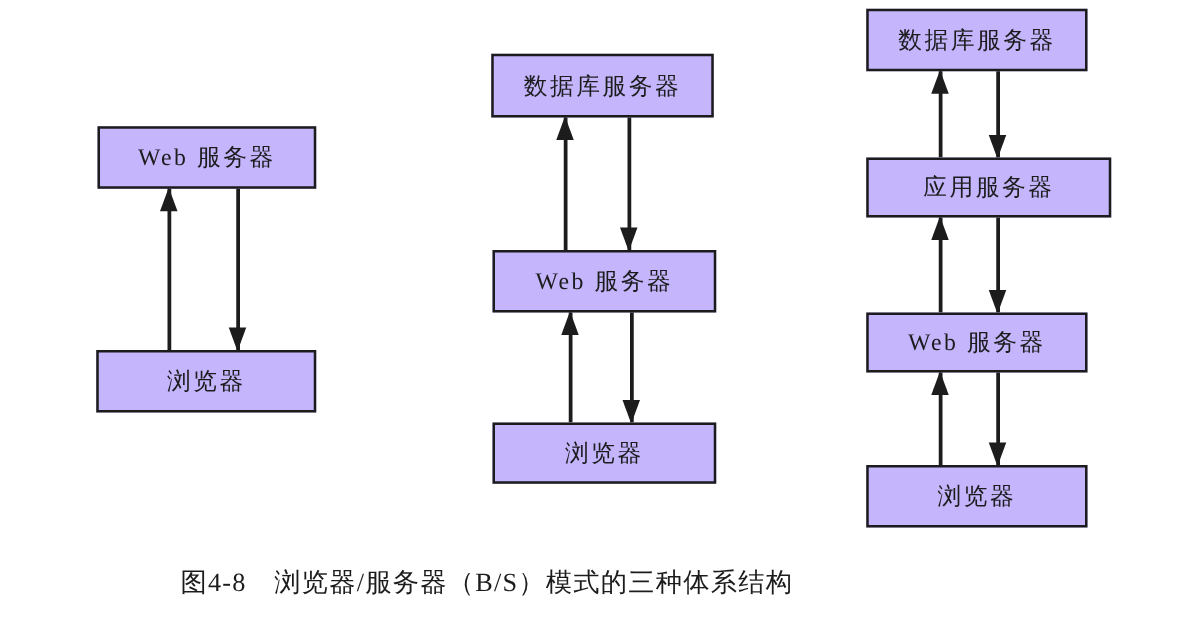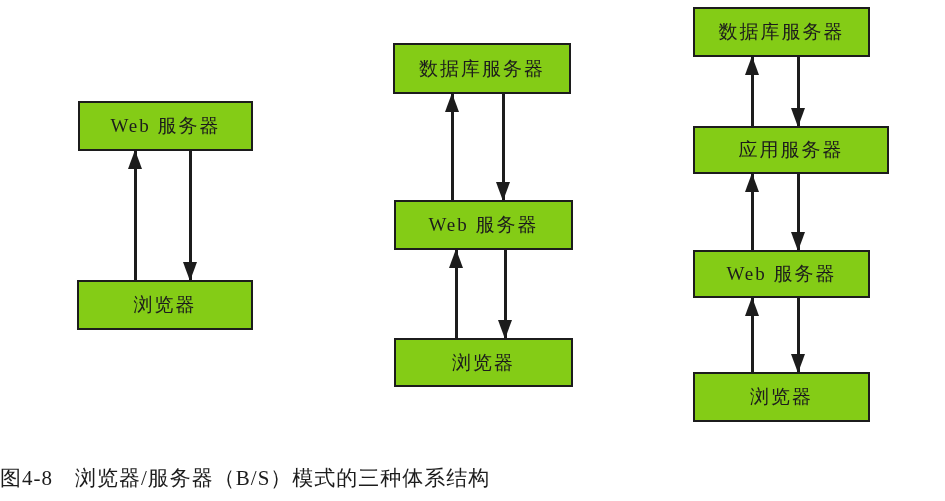--- a/index.html
+++ b/index.html
@@ -12,21 +12,21 @@
     width: 945px;
     height: 501px;
     background: #ffffff;
     font-family: "Liberation Serif", "DejaVu Serif", serif;
     overflow: hidden;
   }
   .node {
     position: absolute;
     box-sizing: border-box;
     border: 2.5px solid #1c1c1c;
-    background: #84cc16;
+    background: #c4b5fd;
     display: flex;
     align-items: center;
     justify-content: center;
     font-size: 19px;
     color: #1c1c1c;
     letter-spacing: 2px;
     white-space: nowrap;
   }
   .arrow {
     position: absolute;
@@ -47,22 +47,23 @@
     top: -1px;
     border-bottom: 19px solid #1c1c1c;
   }
   .arrow.down::after {
     bottom: -1px;
     border-top: 19px solid #1c1c1c;
   }
   .caption {
     position: absolute;
     left: 0;
-    top: 464px;
+    top: 452px;
     width: 779px;
+    text-align: center;
     font-size: 21px;
     color: #1c1c1c;
     letter-spacing: 1px;
   }
 </style>
 </head>
 <body>
 
 <div class="canvas">
 

